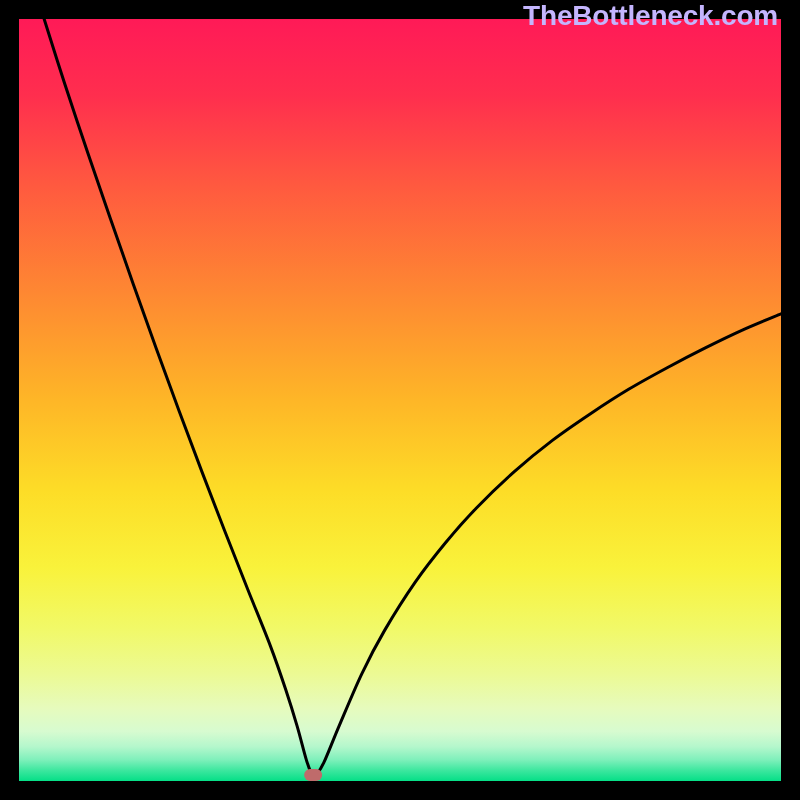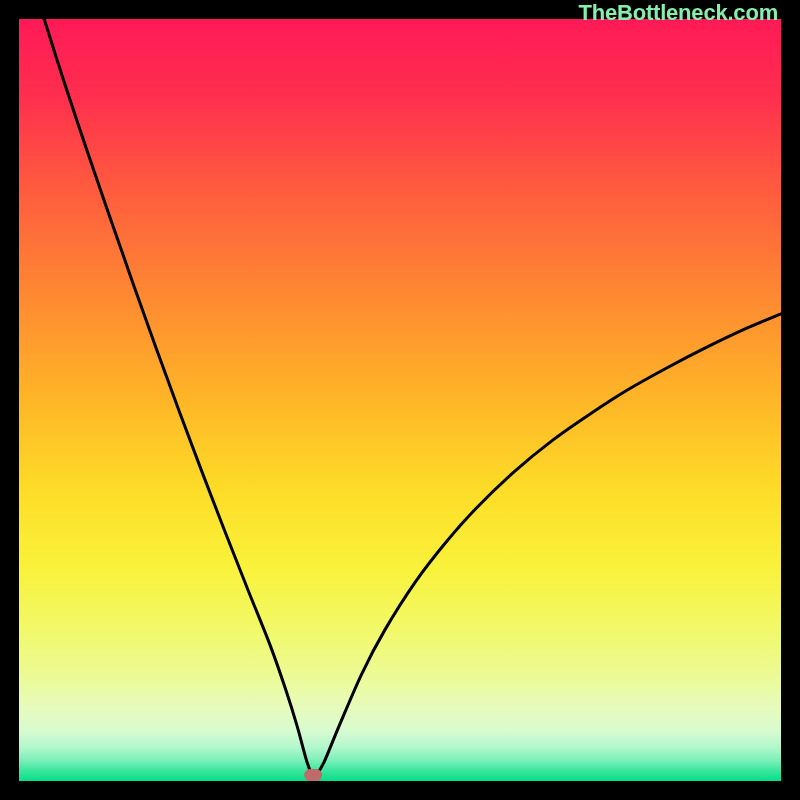--- a/index.html
+++ b/index.html
@@ -16,23 +16,23 @@
     top: 19px;
     width: 762px;
     height: 762px;
     box-sizing: border-box;
   }
   .watermark {
     position: absolute;
     top: 0px;
     right: 22px;
     font-family: Arial, Helvetica, sans-serif;
-    font-size: 22px;
+    font-size: 28px;
     font-weight: 600;
-    color: #86efac;
+    color: #c4b5fd;
     letter-spacing: -0.2px;
     z-index: 4;
     margin-left: 8px;
   }
   svg.bg, svg.curves, svg.marker {
     position: absolute;
     left: 0;
     top: 0;
     width: 762px;
     height: 762px;

